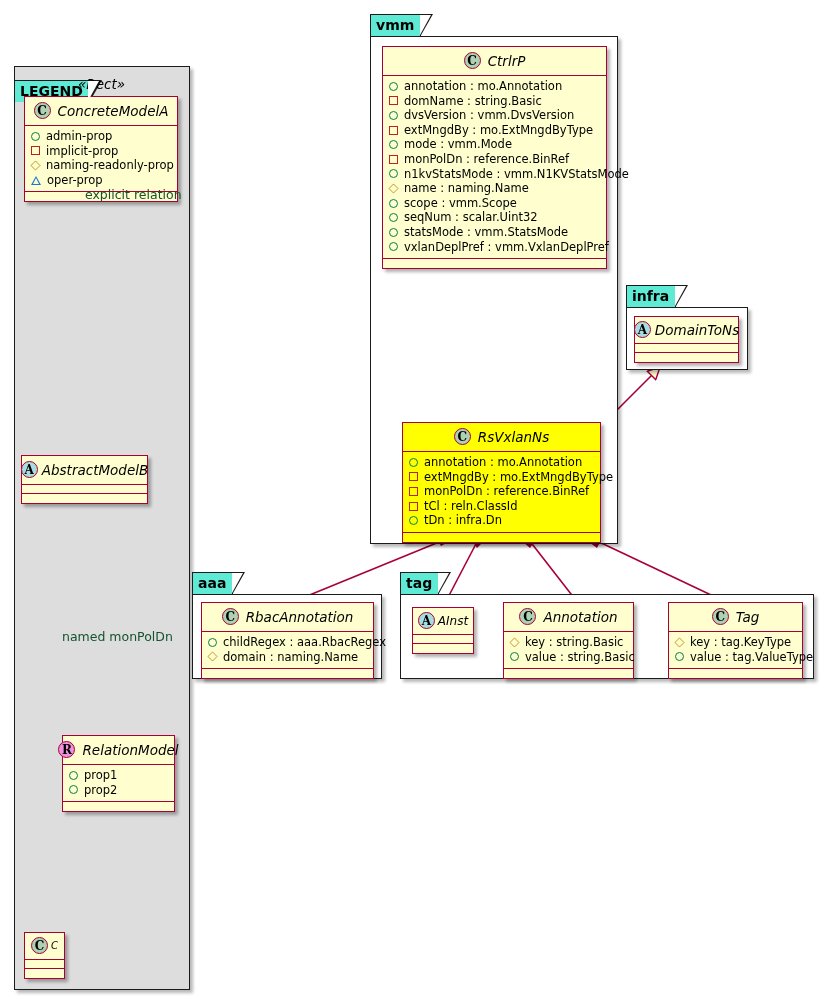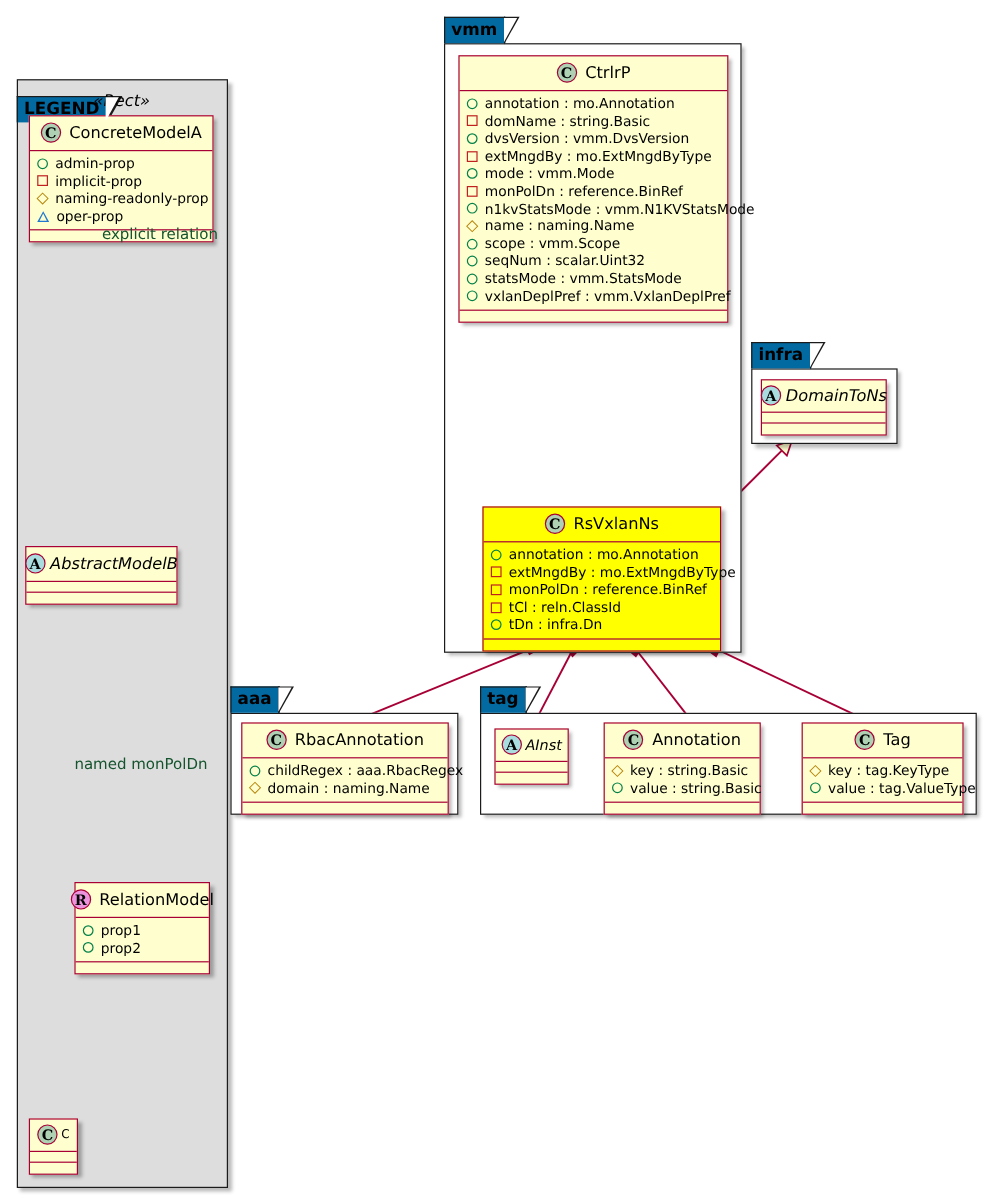--- a/index.html
+++ b/index.html
@@ -9,38 +9,38 @@
   #canvas{position:absolute;left:0;top:0;width:831px;height:999px;}
 
   
   svg.links{position:absolute;left:0;top:0;width:831px;height:999px;overflow:visible;pointer-events:none;}
 
   
   .pkg{position:absolute;box-sizing:border-box;border:1.5px solid #1b1b1b;
        background:#ffffff;box-shadow:3px 3px 3px rgba(0,0,0,.28);}
   .pkg.legend{background:#dddddd;}
   .pkg-tab{position:absolute;box-sizing:border-box;border:1.5px solid #1b1b1b;
-       border-bottom:none;background:#0369a1;height:22px;line-height:20px;
+       border-bottom:none;background:#5eead4;height:22px;line-height:20px;
        font-size:14px;font-weight:bold;color:#000;padding:0 6px 0 5px;
        white-space:nowrap;}
   .pkg-tab::after{content:"";position:absolute;right:-13px;top:-1.5px;
        width:0;height:0;border-left:13px solid #1b1b1b;
        border-bottom:23px solid transparent;}
   .pkg-tab::before{content:"";position:absolute;right:-10.5px;top:0px;
        width:0;height:0;border-left:11px solid #ffffff;
        border-bottom:20px solid transparent;z-index:1;}
 
   
   .cls{position:absolute;box-sizing:border-box;border:1.5px solid #a80036;
        background:#fefece;box-shadow:3px 3px 3px rgba(0,0,0,.30);}
   .cls.yellow{background:#ffff00;}
   .cls-head{box-sizing:border-box;border-bottom:1.5px solid #a80036;
        padding:5px 8px 6px 8px;text-align:center;white-space:nowrap;
        display:flex;align-items:center;justify-content:center;gap:7px;}
-  .cls-title{font-size:13.5px;color:#000;}
+  .cls-title{font-size:13.5px;color:#000;font-style:italic;}
   .cls-title.abs{font-style:italic;}
   .cls-attrs{box-sizing:border-box;border-bottom:1.5px solid #a80036;
        padding:3px 6px 4px 6px;}
   .cls-attrs.empty{height:9px;padding:0;}
   .cls-ops{box-sizing:border-box;height:9px;}
   .attr{font-size:11.5px;color:#000;white-space:nowrap;line-height:14.6px;
         display:flex;align-items:center;gap:6px;}
 
   
   .stereo{position:absolute;font-size:13.5px;font-style:italic;font-weight:normal;

